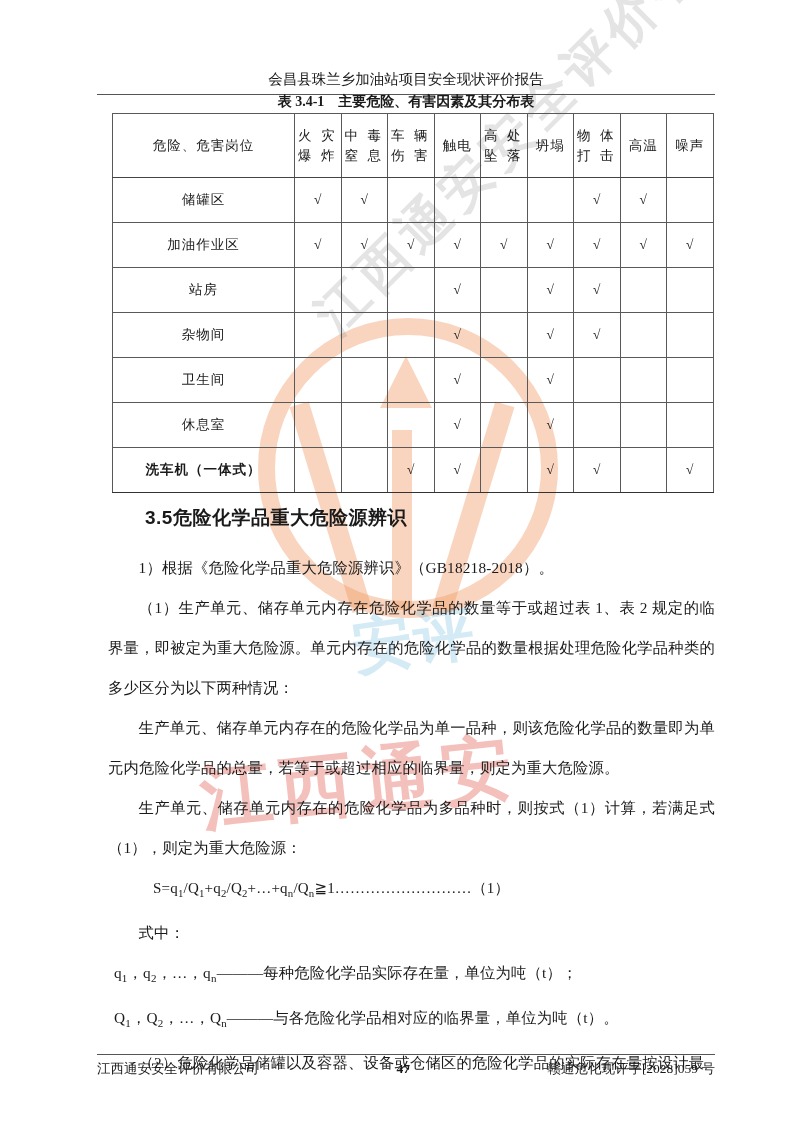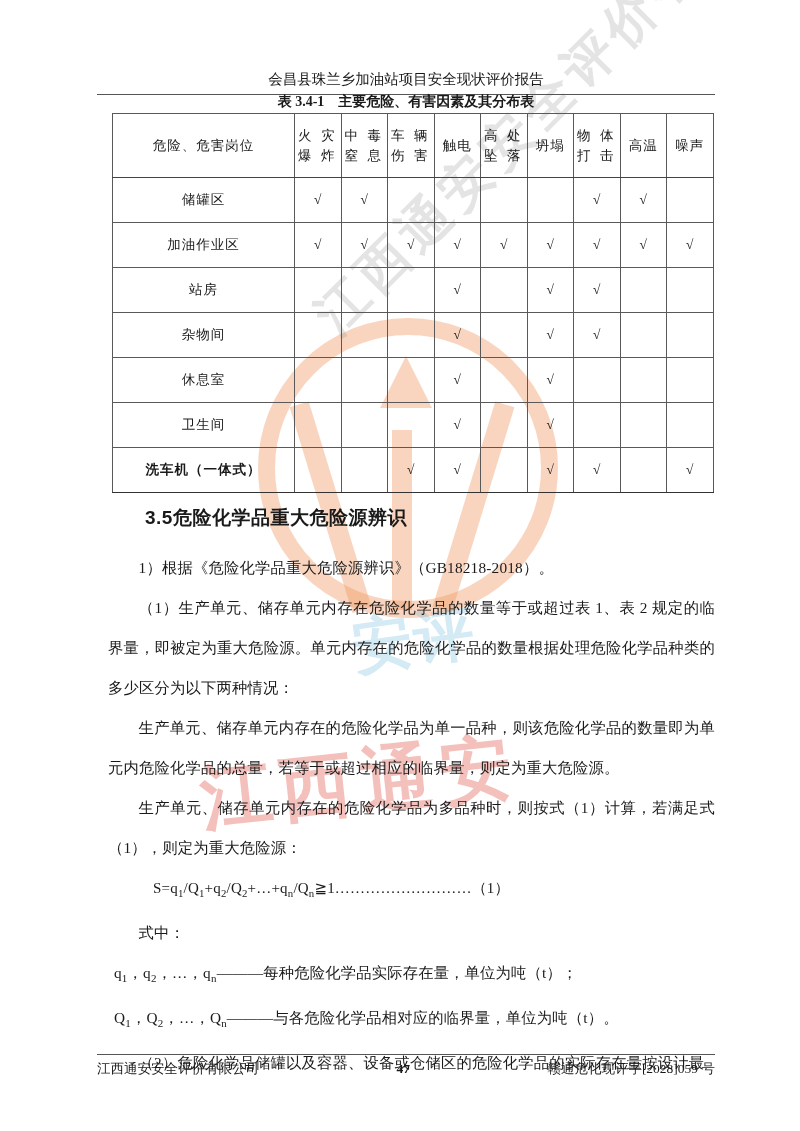--- a/index.html
+++ b/index.html
@@ -250,33 +250,33 @@
             <td class="chk"></td>
             <td class="chk"></td>
             <td class="chk">√</td>
             <td class="chk"></td>
             <td class="chk">√</td>
             <td class="chk">√</td>
             <td class="chk"></td>
             <td class="chk"></td>
           </tr>
           <tr>
+            <td class="row-label">卫生间</td>
+            <td class="chk"></td>
+            <td class="chk"></td>
+            <td class="chk"></td>
+            <td class="chk">√</td>
+            <td class="chk"></td>
+            <td class="chk">√</td>
+            <td class="chk"></td>
+            <td class="chk"></td>
+            <td class="chk"></td>
+          </tr>
+          <tr>
             <td class="row-label">休息室</td>
-            <td class="chk"></td>
-            <td class="chk"></td>
-            <td class="chk"></td>
-            <td class="chk">√</td>
-            <td class="chk"></td>
-            <td class="chk">√</td>
-            <td class="chk"></td>
-            <td class="chk"></td>
-            <td class="chk"></td>
-          </tr>
-          <tr>
-            <td class="row-label">卫生间</td>
             <td class="chk"></td>
             <td class="chk"></td>
             <td class="chk"></td>
             <td class="chk">√</td>
             <td class="chk"></td>
             <td class="chk">√</td>
             <td class="chk"></td>
             <td class="chk"></td>
             <td class="chk"></td>
           </tr>

